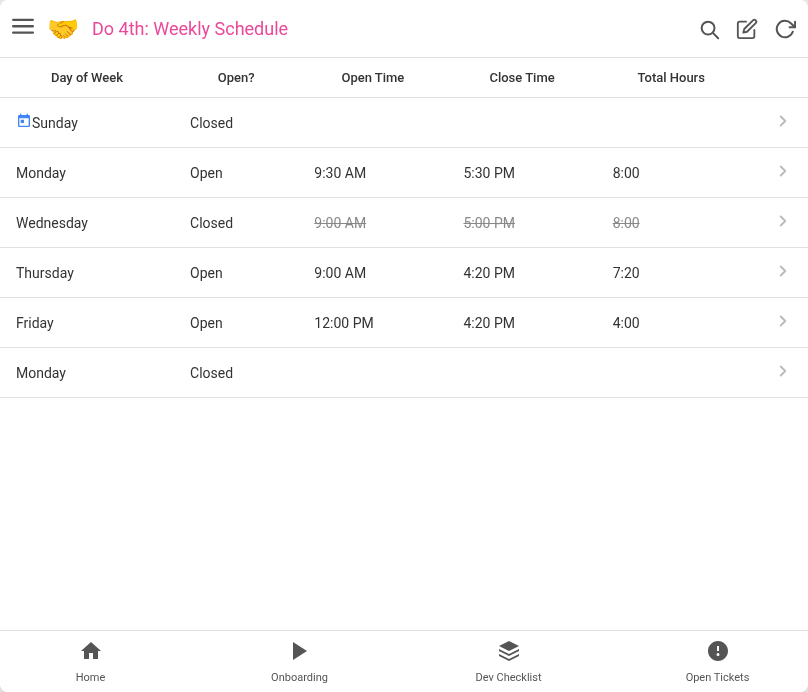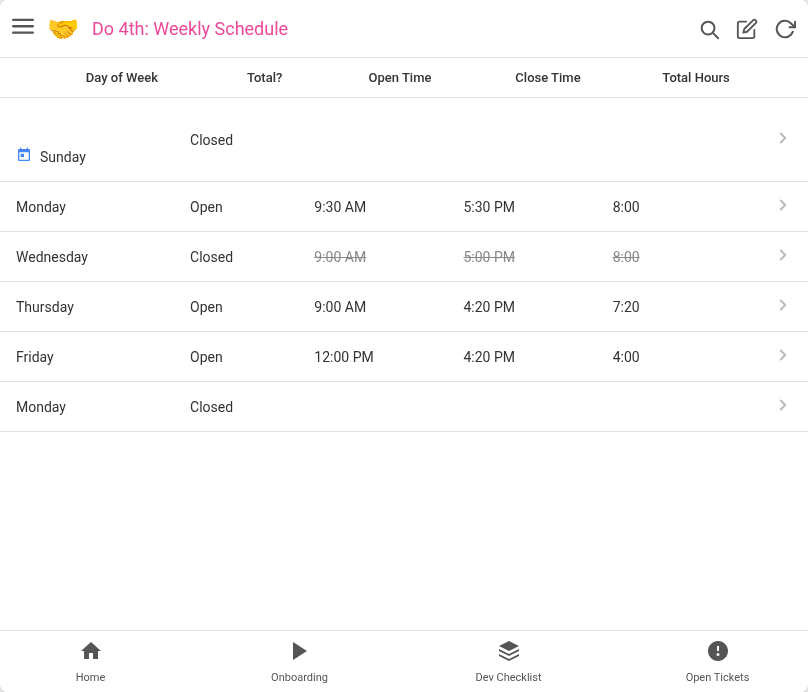--- a/index.html
+++ b/index.html
@@ -73,21 +73,21 @@
     
     .schedule-table {
       width: 100%;
       border-collapse: collapse;
     }
     .schedule-table thead tr {
       border-bottom: 1px solid #e0e0e0;
     }
     .schedule-table th {
       padding: 12px 16px;
-      text-align: right;
+      text-align: center;
       font-weight: 500;
       font-size: 13px;
       color: #333;
       background: #fff;
     }
     .schedule-table th:first-child { width: 140px; }
     .schedule-table th:nth-child(2) { width: 100px; }
     .schedule-table th:nth-child(3) { width: 120px; }
     .schedule-table th:nth-child(4) { width: 120px; }
     .schedule-table th:nth-child(5) { width: 120px; }
@@ -98,22 +98,20 @@
     }
     .schedule-table td {
       padding: 14px 16px;
       font-size: 14px;
       color: #333;
       vertical-align: middle;
     }
     .day-cell {
       display: flex;
       align-items: center;
-      gap: 8px;
-      margin-top: 35px;
     }
     .day-icon {
       color: #4285f4;
       font-size: 16px;
     }
     .strikethrough {
       text-decoration: line-through;
       color: #888;
     }
     .chevron-cell {
@@ -184,21 +182,21 @@
           </svg>
       </span>
     </div>
   </div>
 
   <div class="main-content">
     <table class="schedule-table">
       <thead>
         <tr>
           <th>Day of Week</th>
-          <th>Total?</th>
+          <th>Open?</th>
           <th>Open Time</th>
           <th>Close Time</th>
           <th>Total Hours</th>
           <th></th>
         </tr>
       </thead>
       <tbody id="table-body">
       <tr>
             <td>
               <div class="day-cell">

